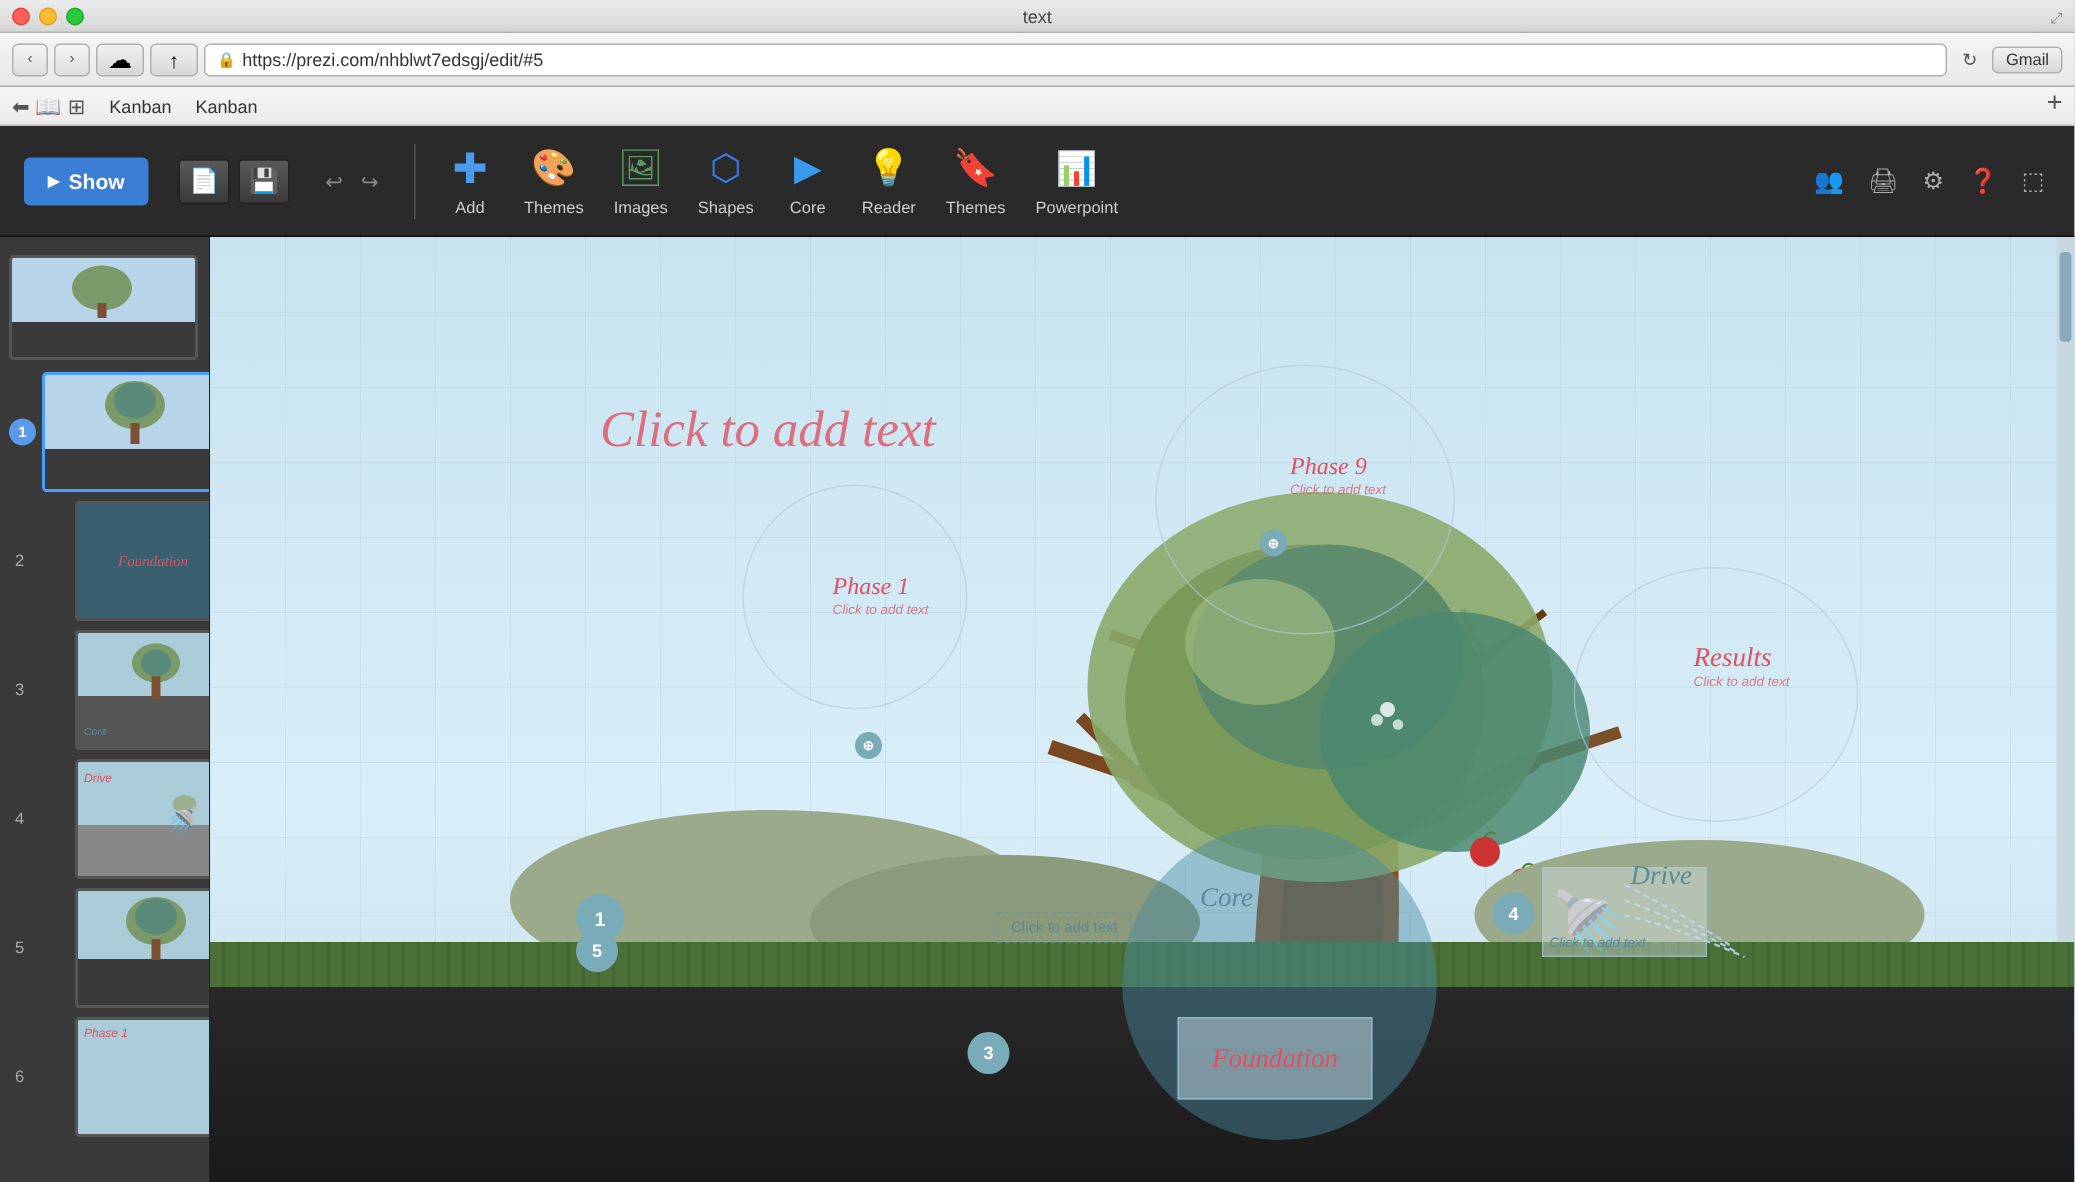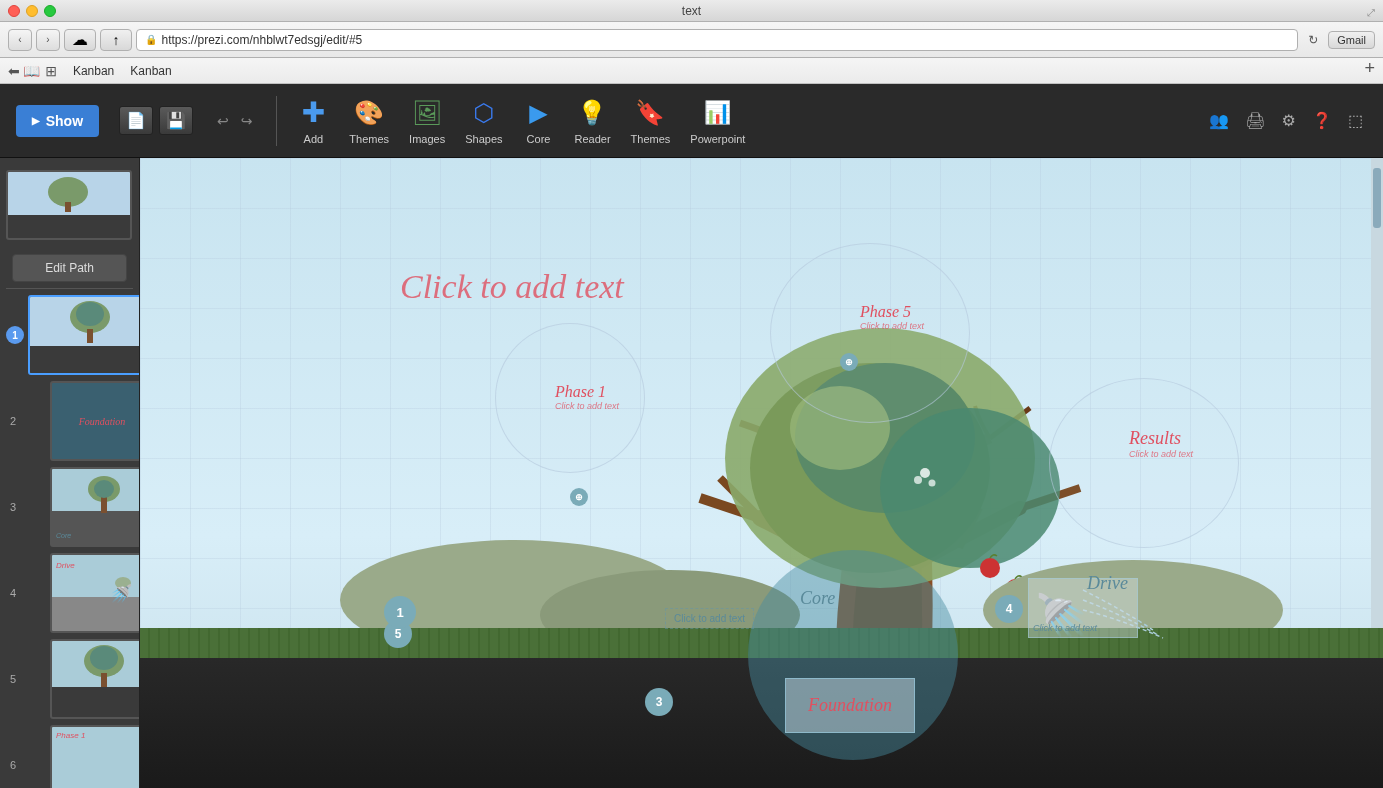--- a/index.html
+++ b/index.html
@@ -394,23 +394,20 @@
         <div style="background:linear-gradient(to bottom,#b8d4e8 65%,#3a3a3a 65%);width:100%;height:100%;position:relative;">
 
           <svg width="60" height="45" style="position:absolute;left:30px;top:2px;" viewBox="0 0 60 45">
             <ellipse cx="30" cy="18" rx="20" ry="15" fill="#7a9a6a"></ellipse>
             <rect x="27" y="28" width="6" height="10" fill="#7a5030"></rect>
           </svg>
         </div>
       </div>
     </div>
 
-    <div class="edit-path-area">
-      <button class="edit-path-btn">Edit Path</button>
-    </div>
 
     <div class="slide-thumb-wrapper">
       <div class="slide-num-circle">1</div>
       <div class="slide-thumb active">
         <div style="background:linear-gradient(to bottom,#b8d4e8 65%,#3a3a3a 65%);width:100%;height:100%;position:relative;">
           <svg width="60" height="52" style="position:absolute;left:30px;top:2px;" viewBox="0 0 60 52">
             <ellipse cx="30" cy="18" rx="20" ry="16" fill="#7a9a6a"></ellipse>
             <ellipse cx="30" cy="15" rx="14" ry="12" fill="#5a8a7a"></ellipse>
             <rect x="27" y="30" width="6" height="14" fill="#7a5030"></rect>
           </svg>
@@ -562,21 +559,21 @@
 
     <div style="position:absolute;left:415px;top:225px;z-index:10;">
       
       <div style="position:absolute;left:-60px;top:-60px;width:150px;height:150px;border-radius:50%;border:1.5px solid rgba(180,200,220,0.6);background:rgba(200,220,240,0.05);"></div>
       <span style="color:#e05060;font-size:16px;font-style:italic;font-family:Georgia;position:relative;z-index:11;">Phase 1</span>
       <span style="display:block;font-size:9px;color:#e05060;opacity:0.75;font-style:italic;">Click to add text</span>
     </div>
 
     <div style="position:absolute;left:720px;top:145px;z-index:10;">
       <div style="position:absolute;left:-90px;top:-60px;width:200px;height:180px;border-radius:50%;border:1.5px solid rgba(180,200,220,0.6);background:rgba(200,220,240,0.05);"></div>
-      <span style="color:#e05060;font-size:16px;font-style:italic;font-family:Georgia;position:relative;z-index:11;">Phase 5</span>
+      <span style="color:#e05060;font-size:16px;font-style:italic;font-family:Georgia;position:relative;z-index:11;">Phase 9</span>
       <span style="display:block;font-size:9px;color:#e05060;opacity:0.75;font-style:italic;">Click to add text</span>
     </div>
 
     <div style="position:absolute;right:190px;top:270px;z-index:10;">
       <div style="position:absolute;left:-80px;top:-50px;width:190px;height:170px;border-radius:50%;border:1.5px solid rgba(180,200,220,0.6);background:rgba(200,220,240,0.05);"></div>
       <span style="color:#e05060;font-size:18px;font-style:italic;font-family:Georgia;position:relative;z-index:11;">Results</span>
       <span style="display:block;font-size:9px;color:#e05060;opacity:0.75;font-style:italic;">Click to add text</span>
     </div>
 
     <div style="position:absolute;left:660px;top:430px;z-index:10;">

